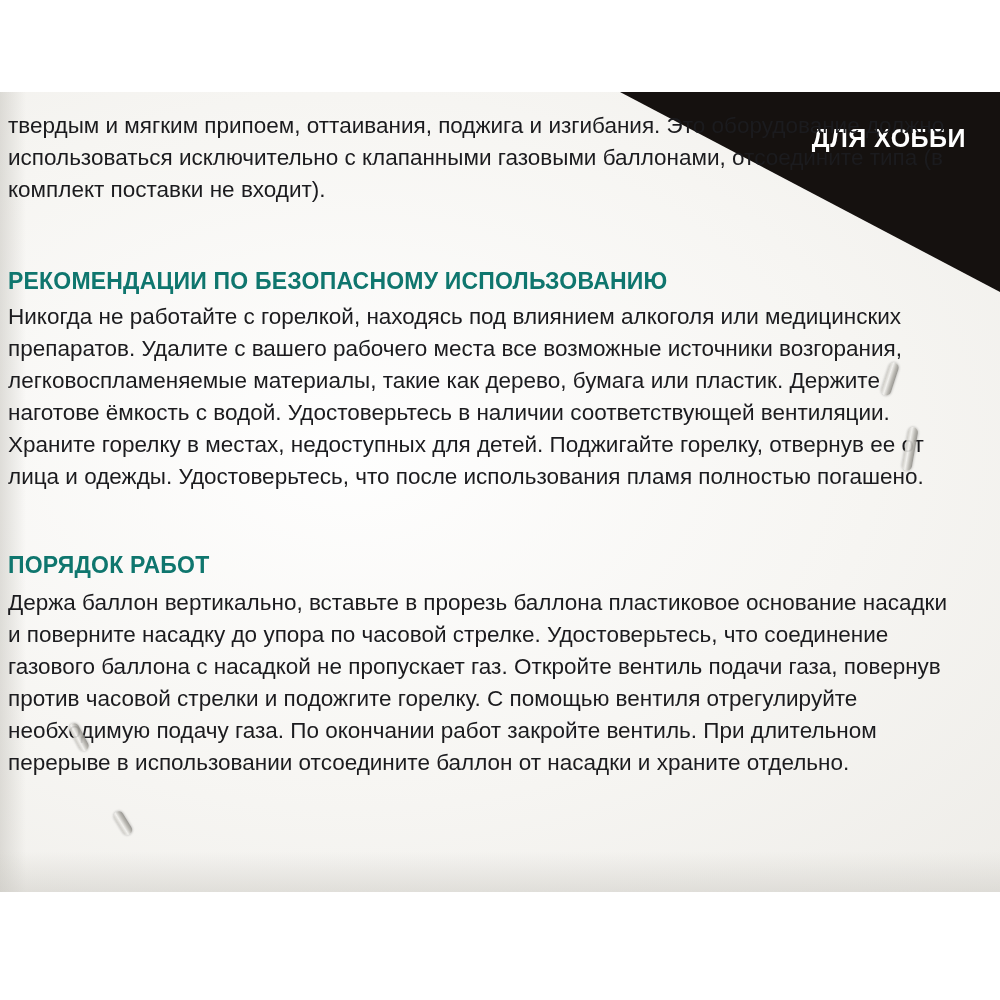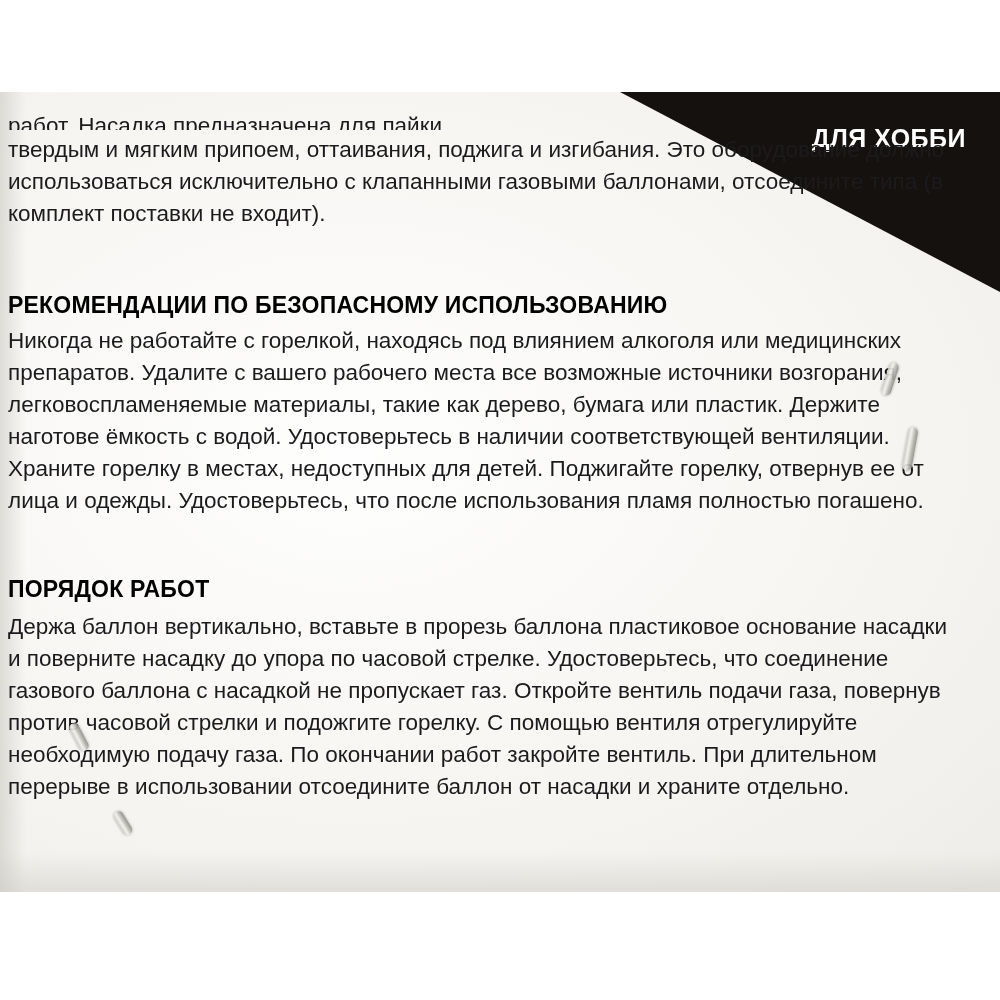--- a/index.html
+++ b/index.html
@@ -102,21 +102,21 @@
     height: 20px;
     line-height: 1.42;
     margin-bottom: 4px;
   }
 
   h2.section-title {
     margin: 0 0 6px 0;
     font-size: 23px;
     font-weight: 700;
     letter-spacing: 0.2px;
-    color: #000000;
+    color: #0f766e;
     text-transform: uppercase;
   }
 
   .section-safety { margin-top: 62px; }
   .section-order  { margin-top: 60px; }
 
   .section-order .section-title { margin-bottom: 8px; }
 
   
   .staple {
@@ -143,21 +143,20 @@
     <div class="paper-tint"></div>
     <div class="paper-shade-left"></div>
     <div class="paper-shade-bottom"></div>
 
     <div class="corner-banner"></div>
     <div class="corner-banner-text">ДЛЯ ХОББИ</div>
 
     <div class="content">
 
       <div class="intro">
-        <p class="clipped-line">работ. Насадка предназначена для пайки</p>
         <p>твердым и мягким припоем, оттаивания, поджига и изгибания. Это оборудование должно использоваться исключительно с клапанными газовыми баллонами, отсоедините типа (в комплект поставки не входит).</p>
       </div>
 
       <div class="section section-safety">
         <h2 class="section-title">РЕКОМЕНДАЦИИ ПО БЕЗОПАСНОМУ ИСПОЛЬЗОВАНИЮ</h2>
         <p>Никогда не работайте с горелкой, находясь под влиянием алкоголя или медицинских препаратов. Удалите с вашего рабочего места все возможные источники возгорания, легковоспламеняемые материалы, такие как дерево, бумага или пластик. Держите наготове ёмкость с водой. Удостоверьтесь в наличии соответствующей вентиляции. Храните горелку в местах, недоступных для детей. Поджигайте горелку,  отвернув ее от лица и одежды. Удостоверьтесь, что после использования пламя полностью погашено.</p>
       </div>
 
       <div class="section section-order">
         <h2 class="section-title">ПОРЯДОК РАБОТ</h2>

